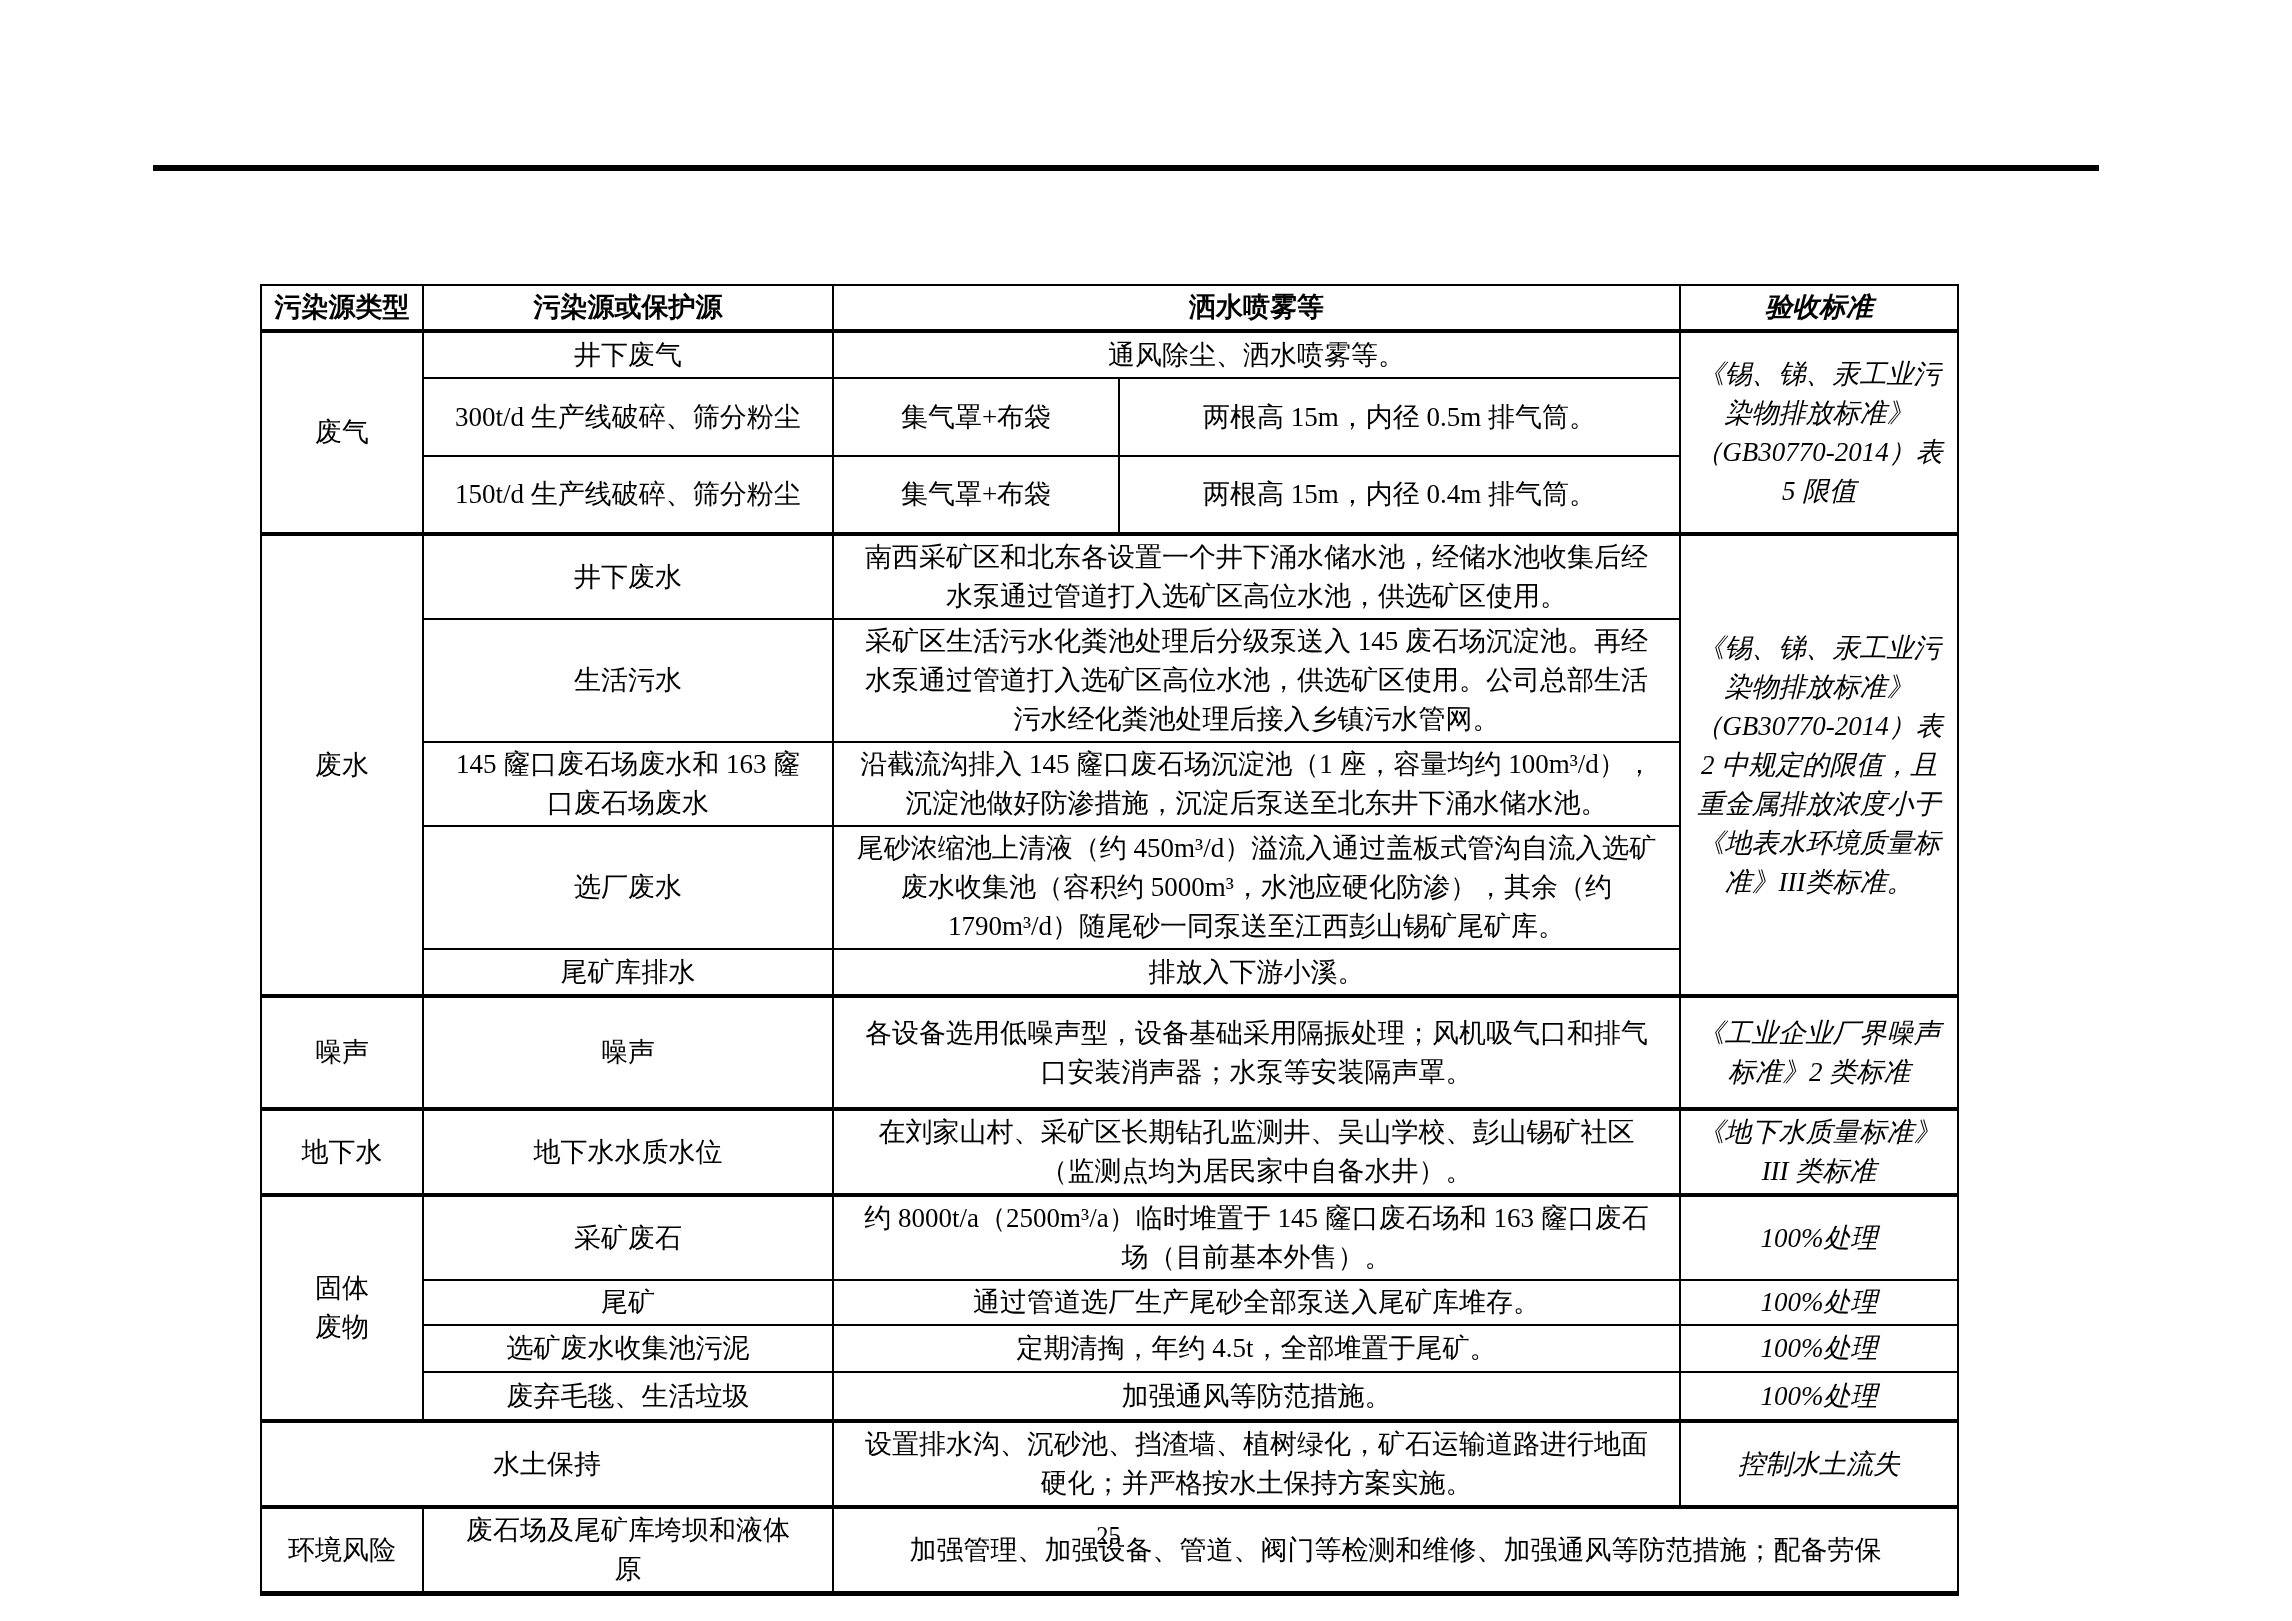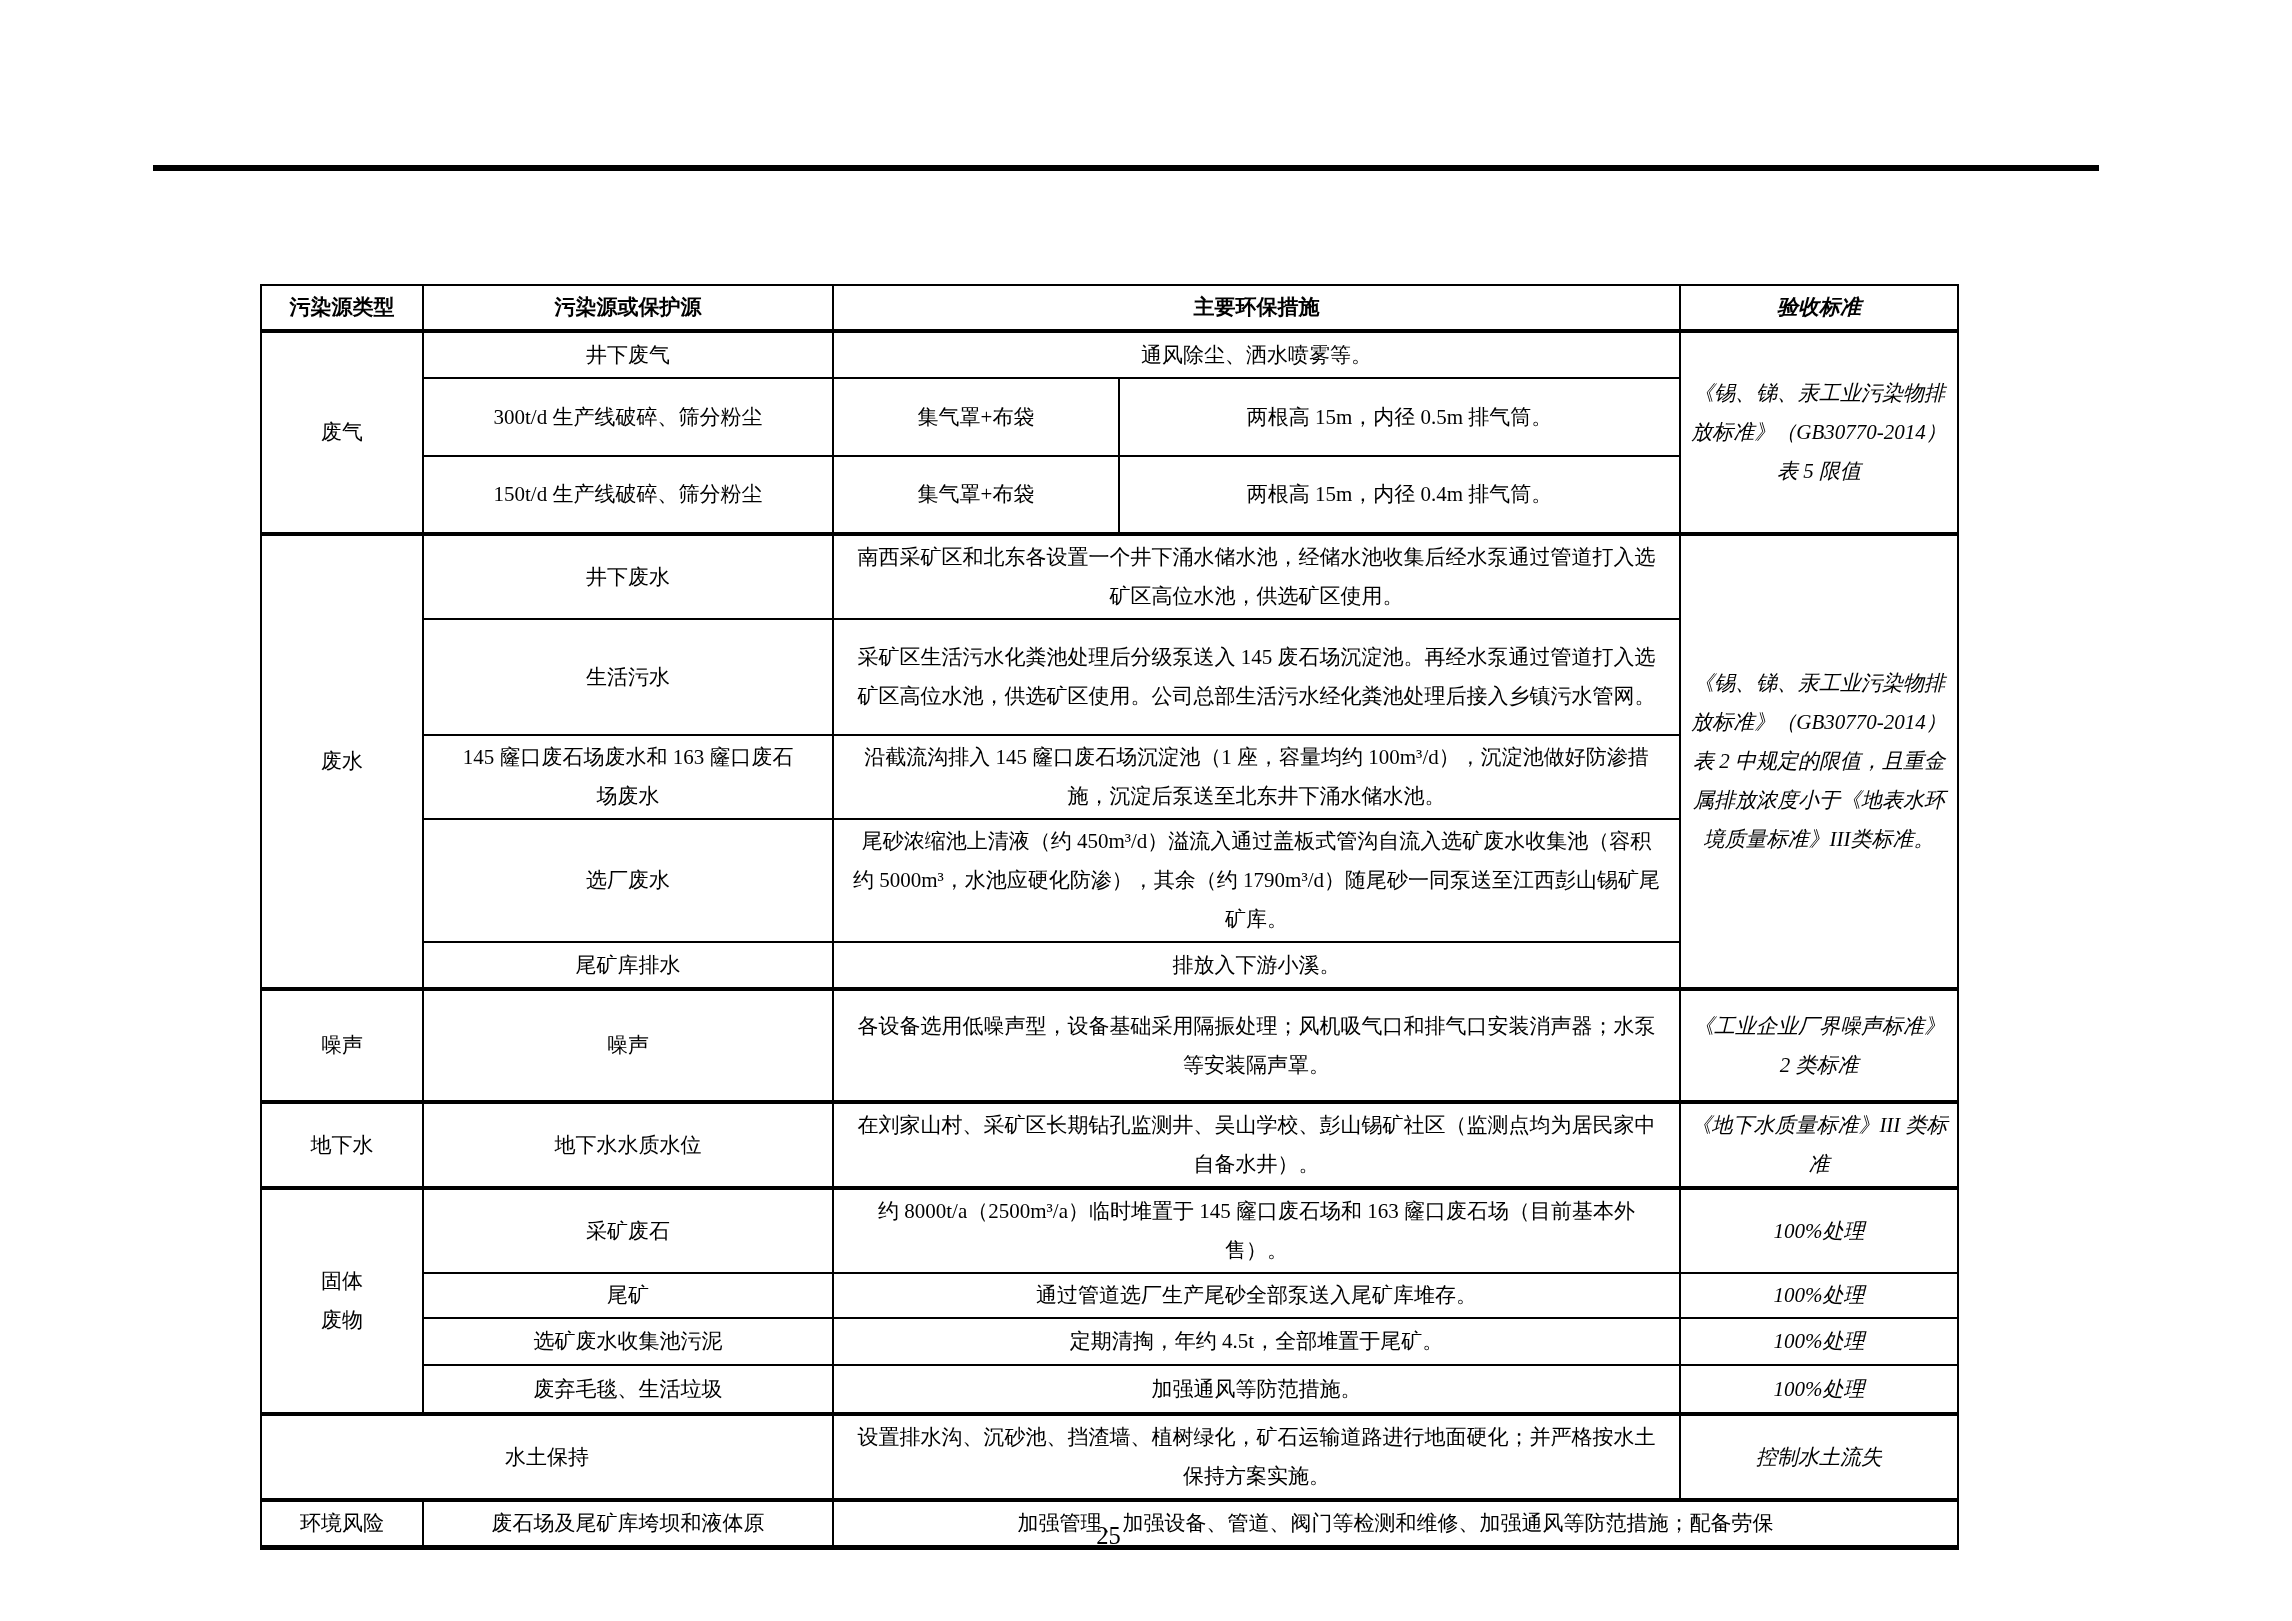--- a/index.html
+++ b/index.html
@@ -40,21 +40,21 @@
     table-layout: fixed;
     border: 2.9px solid #000;
     border-bottom-width: 5.9px;
   }
   table.main td, table.main th {
     border: 2px solid #000;
     border-top-width: 2.9px;
     border-bottom-width: 2.9px;
     text-align: center;
     vertical-align: middle;
-    font-size: 21px;
+    font-size: 27px;
     line-height: 39px;
     font-weight: normal;
     overflow: hidden;
   }
   table.main th { font-weight: bold; }
   tr.sec > td, tr.sec > th { border-top-width: 4.9px; }
   .c-src  { padding: 2px 29px; }
   .c-meas { padding: 2px 17.6px; }
   .c-std  { padding: 2px 7.8px; font-style: italic;  }
   .c-type { padding: 2px 3.9px;  }
@@ -83,21 +83,21 @@
       <col style="width:410px">
       <col style="width:286px">
       <col style="width:561px">
       <col style="width:278px">
     </colgroup>
 
     <tbody>
         <tr style="height:46px">
       <th class="c-type">污染源类型</th>
       <th class="c-src">污染源或保护源</th>
-      <th class="c-meas" colspan="2">主要环保措施</th>
+      <th class="c-meas" colspan="2">洒水喷雾等</th>
       <th class="c-std">验收标准</th>
     </tr>
 
     <tr class="sec" style="height:47px">
       <td class="c-type" rowspan="3">废气</td>
       <td class="c-src">井下废气</td>
       <td class="c-meas" colspan="2">通风除尘、洒水喷雾等。</td>
       <td class="c-std" rowspan="3">《锡、锑、汞工业污染物排放标准》（GB30770-2014）表 5 限值</td>
     </tr>
     <tr style="height:78px">

